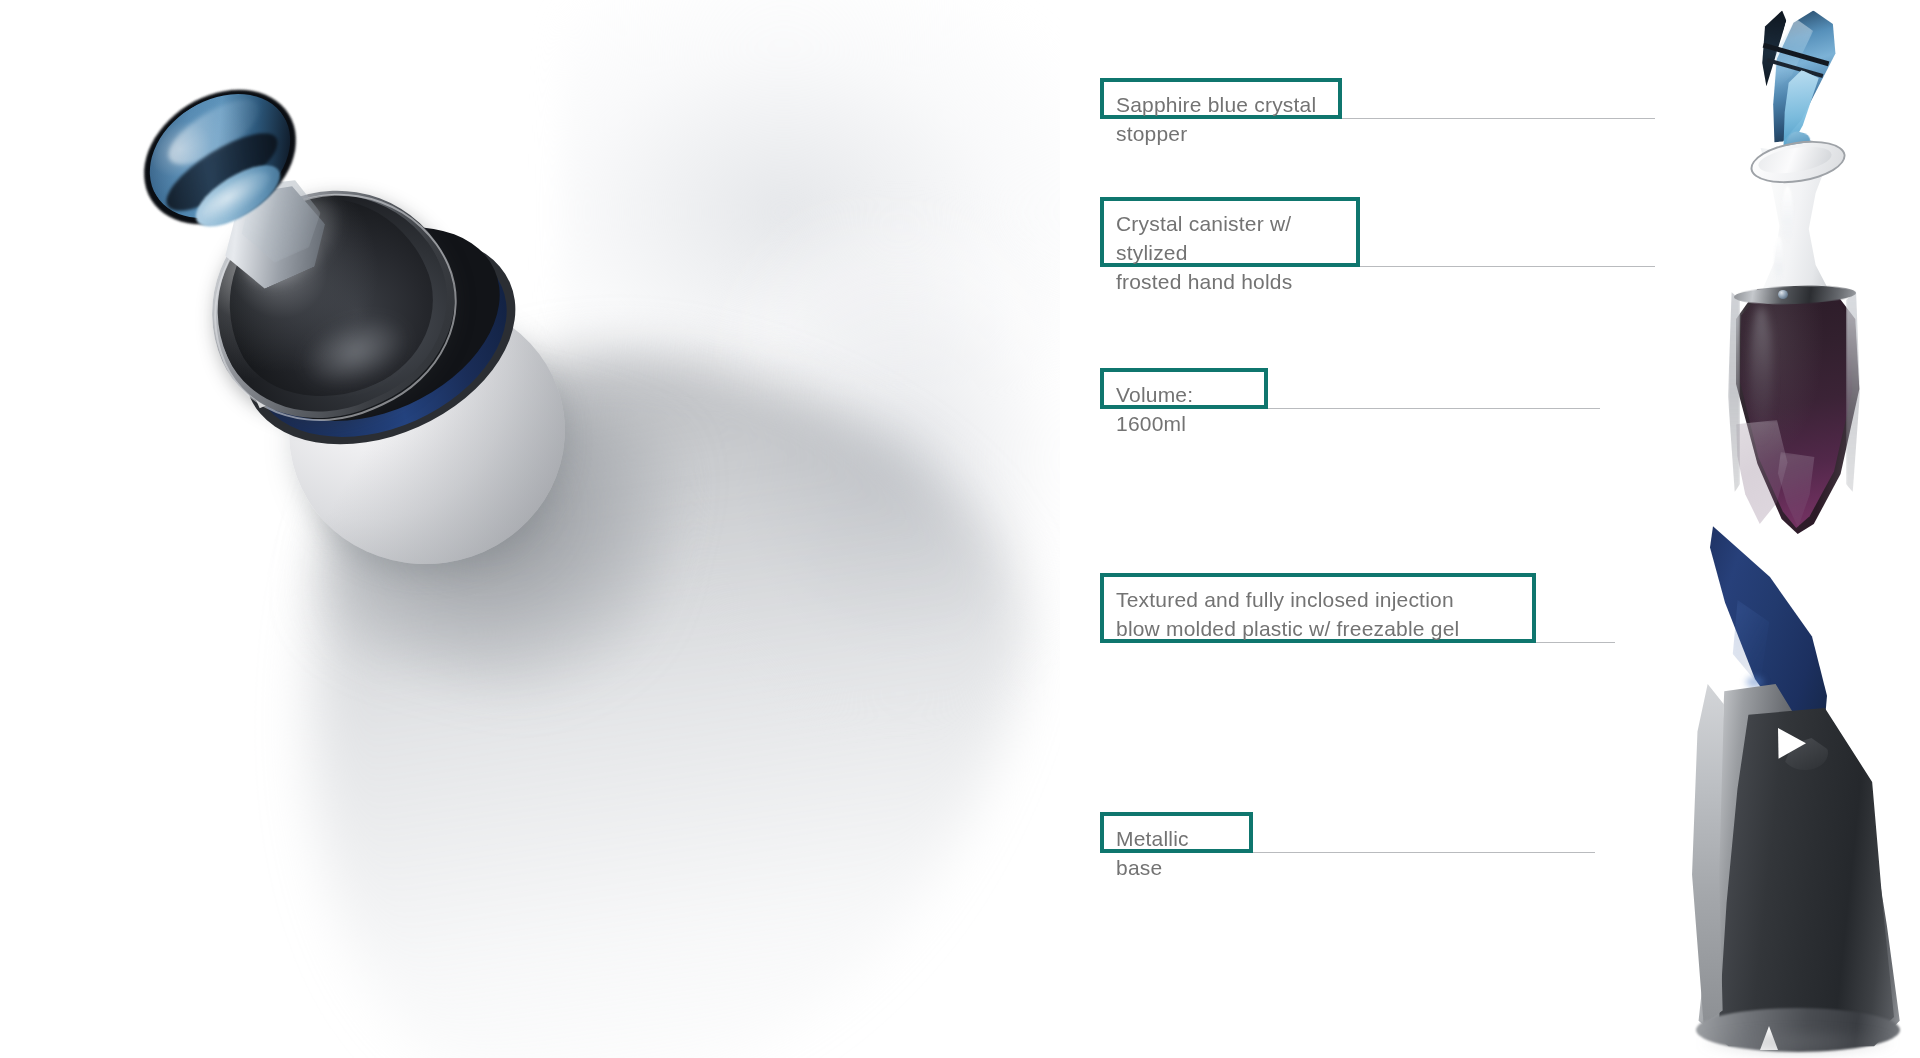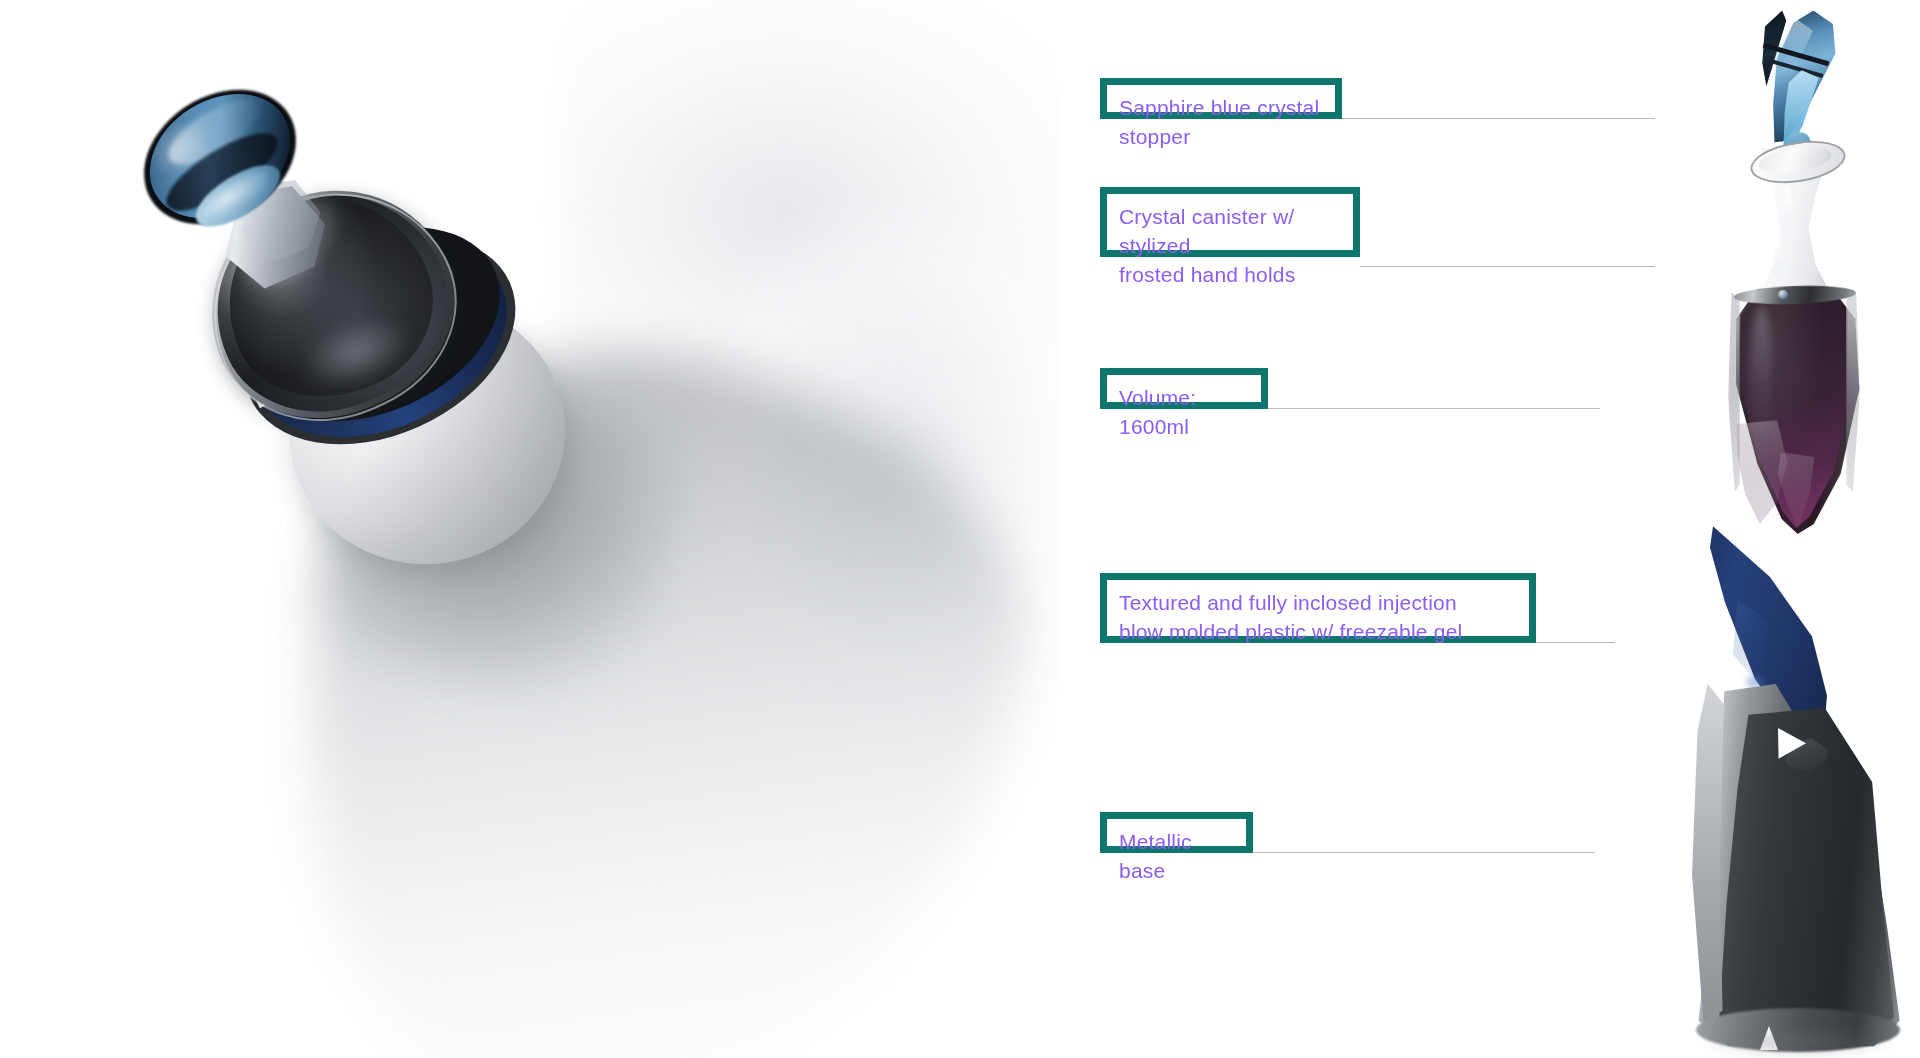--- a/index.html
+++ b/index.html
@@ -254,24 +254,24 @@
     filter: blur(2px);
   }
 
   
   .callout {
     position: absolute;
   }
   .callout-box {
     position: absolute;
     box-sizing: border-box;
-    border: 7px solid #0f766e;
+    border: 4px solid #0f766e;
     background: rgba(255,255,255,0.92);
     padding: 8px 10px 9px 12px;
-    color: #8b5cf6;
+    color: #737373;
     font-size: 21px;
     line-height: 29px;
     font-family: "Liberation Sans", sans-serif;
     font-weight: 300;
     letter-spacing: 0.2px;
     white-space: pre-line;
   }
   .leader {
     position: absolute;
     height: 1px;
@@ -640,21 +640,21 @@
 
   <div id="callouts-layer">
 
     <div class="callout">
       <div class="leader" style="left:1342px; top:118px; width:313px;"></div>
       <div class="callout-box" style="left:1100px; top:78px; width:242px; height:41px;">Sapphire blue crystal stopper</div>
     </div>
 
     <div class="callout">
       <div class="leader" style="left:1360px; top:266px; width:295px;"></div>
-      <div class="callout-box" style="left:1100px; top:187px; width:260px; height:70px;">Crystal canister w/ stylized
+      <div class="callout-box" style="left:1100px; top:197px; width:260px; height:70px;">Crystal canister w/ stylized
 frosted hand holds</div>
     </div>
 
     <div class="callout">
       <div class="leader" style="left:1268px; top:408px; width:332px;"></div>
       <div class="callout-box" style="left:1100px; top:368px; width:168px; height:41px;">Volume: 1600ml</div>
     </div>
 
     <div class="callout">
       <div class="leader" style="left:1468px; top:642px; width:147px;"></div>

